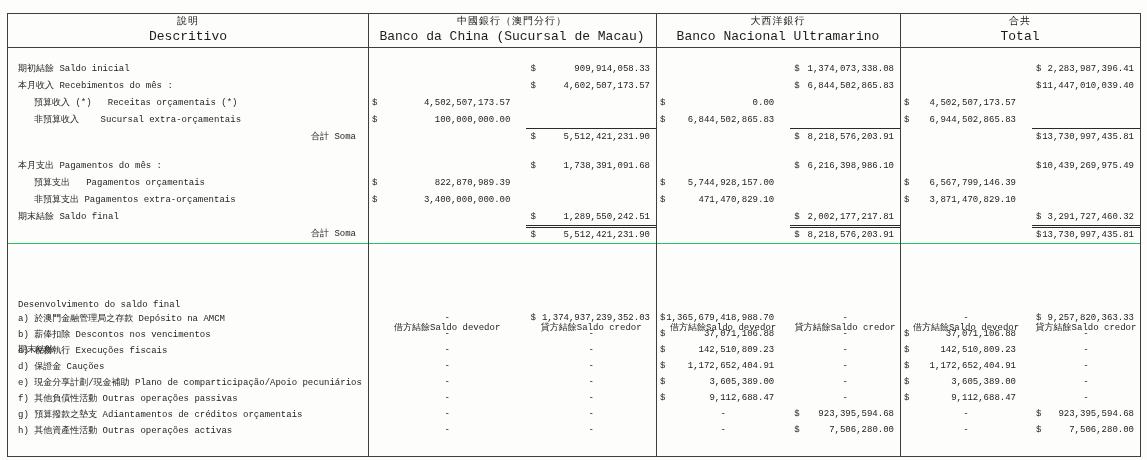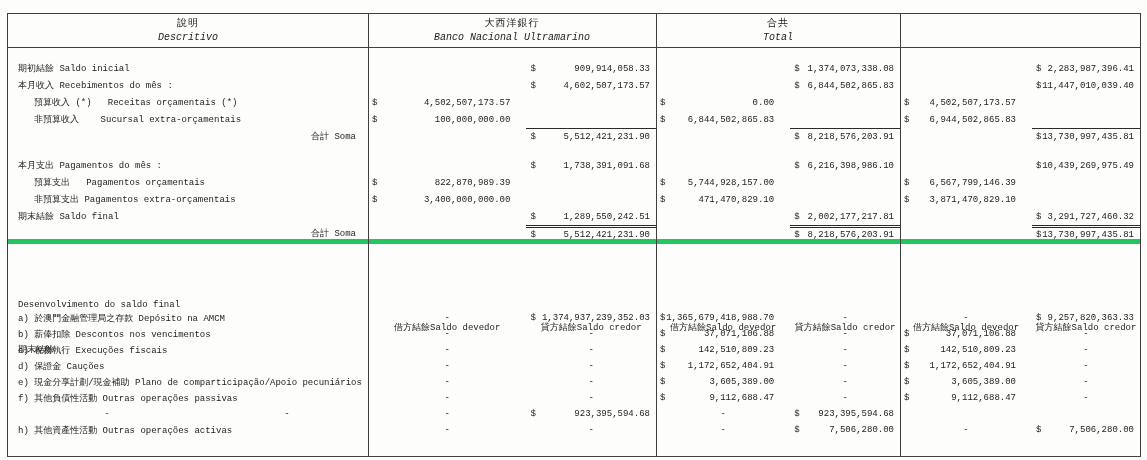--- a/index.html
+++ b/index.html
@@ -11,23 +11,23 @@
   .tbl{
     position:absolute;left:7px;top:13px;width:1132px;height:442px;
     border:1px solid #3f3f3f;box-sizing:content-box;background:#fdfdfc;
   }
   .vline{position:absolute;top:0;bottom:0;width:1px;background:#3f3f3f;}
   .grid{display:grid;grid-template-columns:360px 288px 244px 240px;}
   
   .hdr{height:34px;border-bottom:1px solid #3f3f3f;box-sizing:border-box;}
   .hdr .hcell{display:flex;flex-direction:column;align-items:center;justify-content:center;line-height:1.35;}
   .hzh{font-size:10px;letter-spacing:1px;}
-  .hpt{font-size:10px;font-style:italic;}
+  .hpt{font-size:13px;}
   
-  .upper{height:196px;border-bottom:5px solid #22c55e;box-sizing:border-box;padding-top:12px;}
+  .upper{height:196px;border-bottom:1px solid #22c55e;box-sizing:border-box;padding-top:12px;}
   .lower{padding-top:24px;}
   
   .row{height:17px;align-items:center;}
   .row.gap{margin-top:12px;}
   .lrow{height:16px;align-items:center;}
   .cell{overflow:visible;}
   .desc{font-size:9px;padding-left:10px;box-sizing:border-box;white-space:pre;}
   .desc.indent{padding-left:26px;}
   .desc.right{text-align:right;padding-right:12px;padding-left:0;}
   .grp{display:flex;height:100%;}
@@ -51,20 +51,24 @@
 
 <div class="page">
   <div class="tbl">
 
     <div class="grid hdr">
       <div class="hcell">
         <span class="hzh">說明</span>
         <span class="hpt">Descritivo</span>
       </div>
       <div class="hcell">
+        <span class="hzh">中國銀行（澳門分行）</span>
+        <span class="hpt">Banco da China (Sucursal de Macau)</span>
+      </div>
+      <div class="hcell">
         <span class="hzh">大西洋銀行</span>
         <span class="hpt">Banco Nacional Ultramarino</span>
       </div>
       <div class="hcell">
         <span class="hzh">合共</span>
         <span class="hpt">Total</span>
       </div>
     </div>
 
     <div class="upper" id="upper-rows">
@@ -471,20 +475,21 @@
             </div>
             <div class="cell grp">
               <div class="sub sub-l money">
                 <span class="cur">$</span>
                 <span class="amt">9,112,688.47</span>
               </div>
               <div class="sub sub-r dash">-</div>
             </div>
           </div>
           <div class="grid lrow">
+            <div class="cell desc left">g) 預算撥款之墊支 Adiantamentos de créditos orçamentais</div>
             <div class="cell grp">
               <div class="sub sub-l dash">-</div>
               <div class="sub sub-r dash">-</div>
             </div>
             <div class="cell grp">
               <div class="sub sub-l dash">-</div>
               <div class="sub sub-r money">
                 <span class="cur">$</span>
                 <span class="amt">923,395,594.68</span>
               </div>

